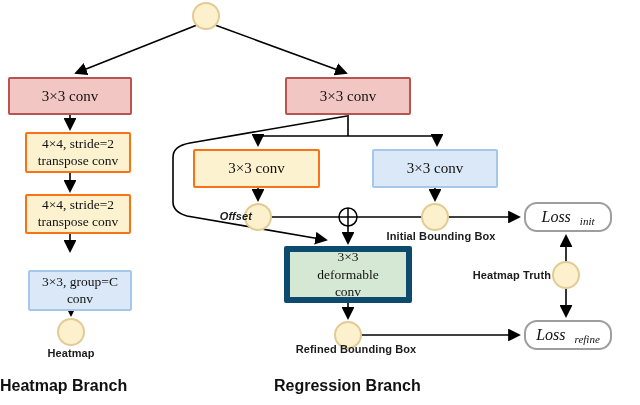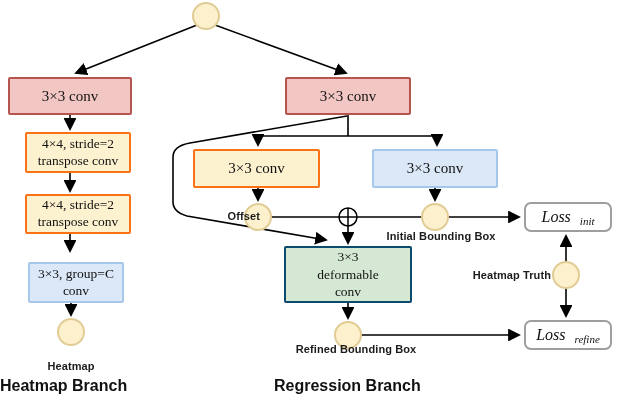--- a/index.html
+++ b/index.html
@@ -10,23 +10,23 @@
   .stage svg{position:absolute;left:0;top:0;width:640px;height:405px;}
   .box{
     position:absolute;display:flex;flex-direction:column;align-items:center;justify-content:center;
     border-radius:2px;box-sizing:border-box;text-align:center;
     font-family:"Liberation Serif","DejaVu Serif",serif;color:#111;line-height:1.25;
   }
   .box.red   {background:#f2c6c3;border:2px solid #b85450;font-size:15px;}
   .box.yellow{background:#fdf2cf;border:2px solid #f97316;font-size:13.5px;}
   .box.blue  {background:#dbe8f7;border:2px solid #a5c7e9;font-size:13.5px;}
   .box.blue.single, .box.yellow.single{font-size:15px;}
-  .box.green {background:#d5e8d4;border:2px solid #0c4a6e;font-size:13.5px;line-height:1.3;}
+  .box.green {background:#d5e8d4;border:6px solid #0c4a6e;font-size:13.5px;line-height:1.3;}
   .box.loss{
-    background:#ffffff;border:2px solid #9e9e9e;border-radius:7px;
+    background:#ffffff;border:2px solid #9e9e9e;border-radius:13px;
     font-size:16px;font-style:italic;flex-direction:row;line-height:1;
   }
   .box.loss .sub{font-size:11px;align-self:flex-end;margin-bottom:3px;margin-left:9px;font-style:italic;}
   .lbl{
     position:absolute;font-size:11px;font-weight:600;color:#1b1b1b;letter-spacing:0.1px;
   }
   .lbl.center{text-align:center;}
   .lbl.right{text-align:right;}
   .title{
     position:absolute;font-size:16px;font-weight:700;color:#111;white-space:nowrap;
@@ -93,21 +93,21 @@
     <span>3×3 conv</span>
   </div>
   <div class="box yellow" style="left:25px;top:132px;width:106px;height:41px;">
     <span>4×4, stride=2</span>
     <span>transpose conv</span>
   </div>
   <div class="box yellow" style="left:25px;top:194px;width:106px;height:40px;">
     <span>4×4, stride=2</span>
     <span>transpose conv</span>
   </div>
-  <div class="box blue" style="left:28px;top:262px;width:96px;height:41px;">
+  <div class="box blue" style="left:28px;top:270px;width:104px;height:41px;">
     <span>3×3, group=C</span>
     <span>conv</span>
   </div>
 
   <div class="box red" style="left:285px;top:77px;width:126px;height:38px;">
     <span>3×3 conv</span>
   </div>
   <div class="box yellow single" style="left:193px;top:149px;width:127px;height:39px;">
     <span>3×3 conv</span>
   </div>
@@ -122,22 +122,22 @@
 
   <div class="box loss" style="left:524px;top:202px;width:88px;height:30px;">
     <span>Loss</span>
       <span class="sub">init</span>
   </div>
   <div class="box loss" style="left:524px;top:320px;width:88px;height:30px;">
     <span>Loss</span>
       <span class="sub">refine</span>
   </div>
 
-  <div class="lbl right" style="left:208px;top:210px;width:52px;">Offset</div>
+  <div class="lbl right" style="left:200px;top:210px;width:52px;font-style:italic;">Offset</div>
   <div class="lbl center" style="left:361px;top:230px;width:160px;">Initial Bounding Box</div>
   <div class="lbl right" style="left:441px;top:269px;width:110px;">Heatmap Truth</div>
   <div class="lbl center" style="left:276px;top:343px;width:160px;">Refined Bounding Box</div>
-  <div class="lbl center" style="left:21px;top:360px;width:100px;">Heatmap</div>
+  <div class="lbl center" style="left:21px;top:347px;width:100px;">Heatmap</div>
 
   <div class="title" style="left:0px;top:377px;">Heatmap Branch</div>
   <div class="title" style="left:274px;top:377px;">Regression Branch</div>
 
 </div>
 
 </body></html>

